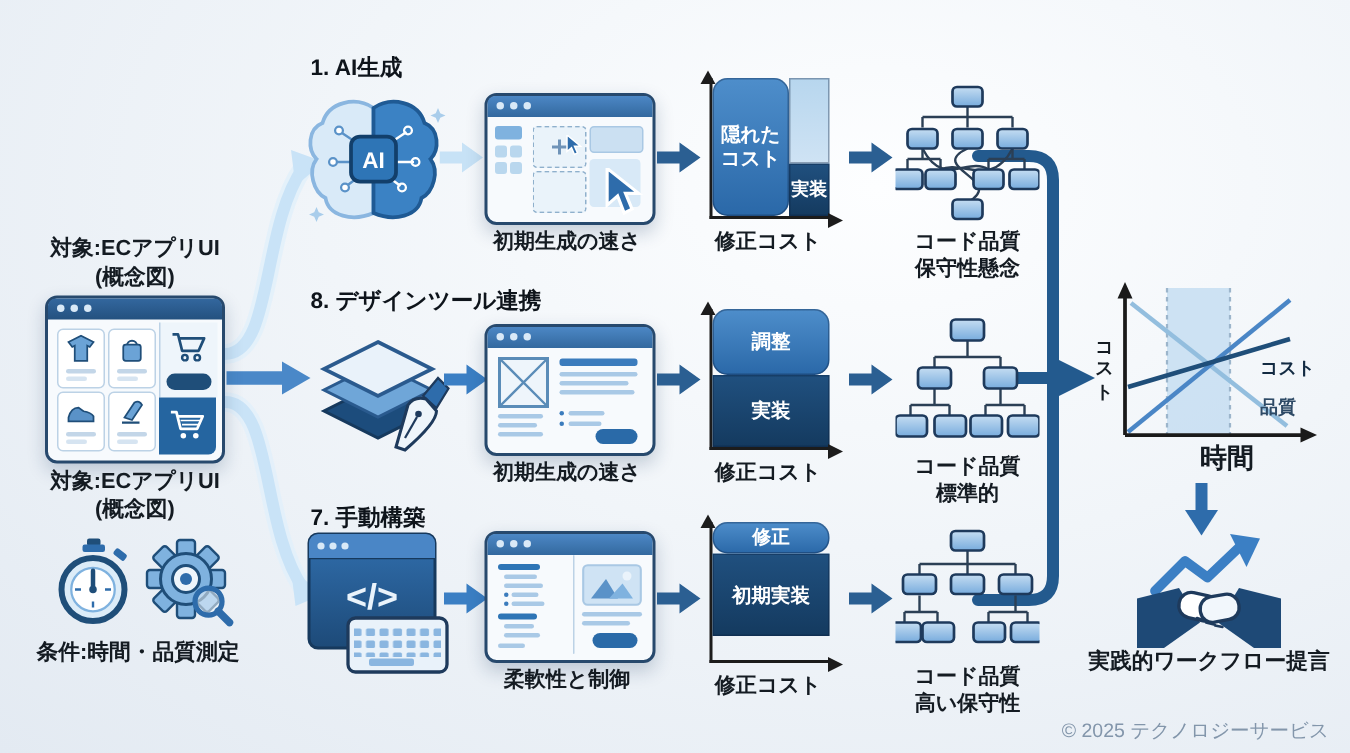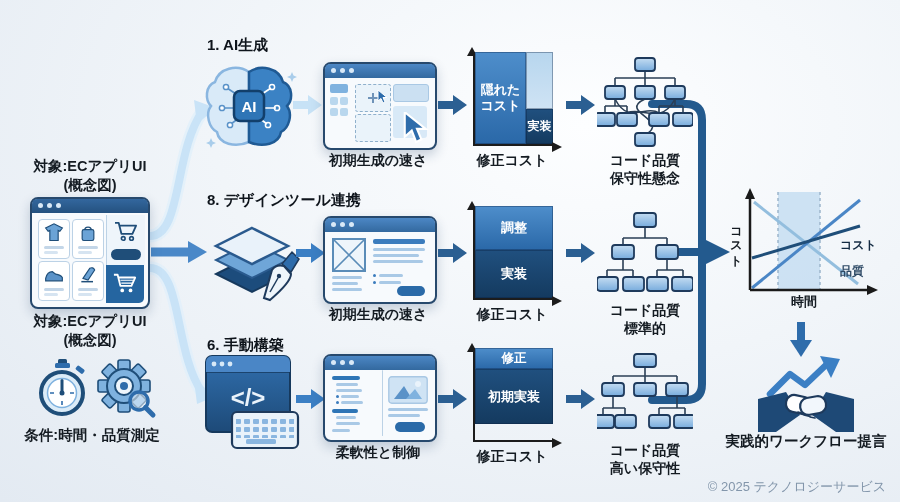--- a/index.html
+++ b/index.html
@@ -20,21 +20,21 @@
   .ln{position:absolute;border-radius:2px;}
   .pill{position:absolute;background:#2a6aa8;border-radius:6px;}
   .dash{position:absolute;border:1.5px dashed #8fb0cc;border-radius:3px;background:rgba(205,227,245,.30);}
   .card{position:absolute;background:#ffffff;border:1px solid #bcd2e6;border-radius:4px;}
   
   .plot{position:absolute;border-left:2.5px solid #1c1c1c;border-bottom:2.5px solid #1c1c1c;}
   .plot::before{content:'';position:absolute;left:-8px;top:-10px;border:5px solid transparent;border-bottom:9px solid #1c1c1c;}
   .plot::after{content:'';position:absolute;right:-14px;bottom:-8px;border:5.5px solid transparent;border-left:10px solid #1c1c1c;}
   .seg{position:absolute;display:flex;align-items:center;justify-content:center;color:#fff;
     font-weight:bold;text-align:center;box-shadow:inset 0 0 0 1px rgba(10,30,60,.35);line-height:1.2;}
-  .seg.med{background:linear-gradient(180deg,#4e8ecb,#2a68a8);}
+  .seg.med{background:linear-gradient(180deg,#4e8ecb,#2a68a8);border-radius:10px;}
   .seg.dark{background:linear-gradient(180deg,#20507f,#143a5f);}
   .seg.lite{background:linear-gradient(180deg,#b7d6ee,#cfe3f4);}
   .copyright{position:absolute;color:#8396ab;font-size:13px;}
   .vtext{writing-mode:vertical-rl;text-orientation:upright;}
 </style>
 </head>
 <body>
 
 <div class="canvas">
 
@@ -329,21 +329,21 @@
       <rect x="59" y="37" width="22" height="14" rx="3"></rect>
       <rect x="0" y="69" width="21" height="14" rx="3"></rect>
       <rect x="26" y="69" width="21" height="14" rx="3"></rect>
       <rect x="50" y="69" width="21" height="14" rx="3"></rect>
       <rect x="75" y="69" width="21" height="14" rx="3"></rect>
     </g>
   </svg>
   <div class="abs cap preline" style="left:584px;top:302px;width:122px;font-size:14px;">コード品質
 標準的</div>
 
-  <div class="abs row-title" style="left:207px;top:336px;">6. 手動構築</div>
+  <div class="abs row-title" style="left:207px;top:336px;">7. 手動構築</div>
 
   <svg class="abs" style="left:198px;top:354px;" width="104" height="98" viewBox="0 0 104 98">
     <rect x="8" y="2" width="84" height="76" rx="6" fill="url(#wing)" stroke="#16395d" stroke-width="2"></rect>
     <path d="M8,18 H92" stroke="#16395d" stroke-width="1.5"></path>
     <rect x="8" y="2" width="84" height="16" rx="6" fill="#4a86c6"></rect>
     <rect x="8" y="12" width="84" height="6" fill="#4a86c6"></rect>
     <circle cx="16" cy="10" r="2.4" fill="#d8e9f7"></circle>
       <circle cx="24" cy="10" r="2.4" fill="#d8e9f7"></circle>
       <circle cx="32" cy="10" r="2.4" fill="#d8e9f7"></circle>
     <text x="50" y="52" text-anchor="middle" font-size="24" font-weight="bold" fill="#eaf3fb">&lt;/&gt;</text>
@@ -431,21 +431,21 @@
       <path d="M24,100 L132,12" stroke="#4a86c6" stroke-width="3"></path>
       <path d="M24,70 L132,38" stroke="#1f4e79" stroke-width="3"></path>
       <path d="M22,102 V8" stroke="#1a1a1a" stroke-width="2.5"></path>
       <polygon points="22,0 17,11 27,11" fill="#1a1a1a"></polygon>
       <path d="M22,102 H142" stroke="#1a1a1a" stroke-width="2.5"></path>
       <polygon points="150,102 139,97 139,107" fill="#1a1a1a"></polygon>
     </svg>
     <div class="abs cap vtext" style="left:0px;top:32px;font-size:12px;">コスト</div>
     <div class="abs cap" style="left:112px;top:50px;font-size:12px;color:#122a42;">コスト</div>
     <div class="abs cap" style="left:112px;top:76px;font-size:12px;color:#2e4a66;">品質</div>
-    <div class="abs cap" style="left:46px;top:106px;width:60px;font-size:13px;">時間</div>
+    <div class="abs cap" style="left:60px;top:106px;width:60px;font-size:18px;">時間</div>
   </div>
 
   <svg class="abs" style="left:758px;top:352px;" width="96" height="80" viewBox="0 0 96 80">
     <path d="M12,42 L32,22 L47,33 L68,13" fill="none" stroke="#3b7fc4" stroke-width="6.5" stroke-linejoin="round" stroke-linecap="round"></path>
     <polygon points="62,4 82,7 73,26" fill="#3b7fc4"></polygon>
     <polygon points="0,47 28,40 42,63 18,80 0,80" fill="#1e4976"></polygon>
     <polygon points="96,47 68,40 54,63 78,80 96,80" fill="#1e4976"></polygon>
     <rect x="28" y="44" width="26" height="17" rx="8" fill="#ffffff" stroke="#1e3a5c" stroke-width="2.2" transform="rotate(12 41 52)"></rect>
     <rect x="42" y="45" width="26" height="17" rx="8" fill="#f2f7fc" stroke="#1e3a5c" stroke-width="2.2" transform="rotate(-10 55 53)"></rect>
     <path d="M40,60 l6,2 M46,63 l6,1.5 M52,65 l5,1" stroke="#1e3a5c" stroke-width="1.6" stroke-linecap="round" fill="none"></path>

